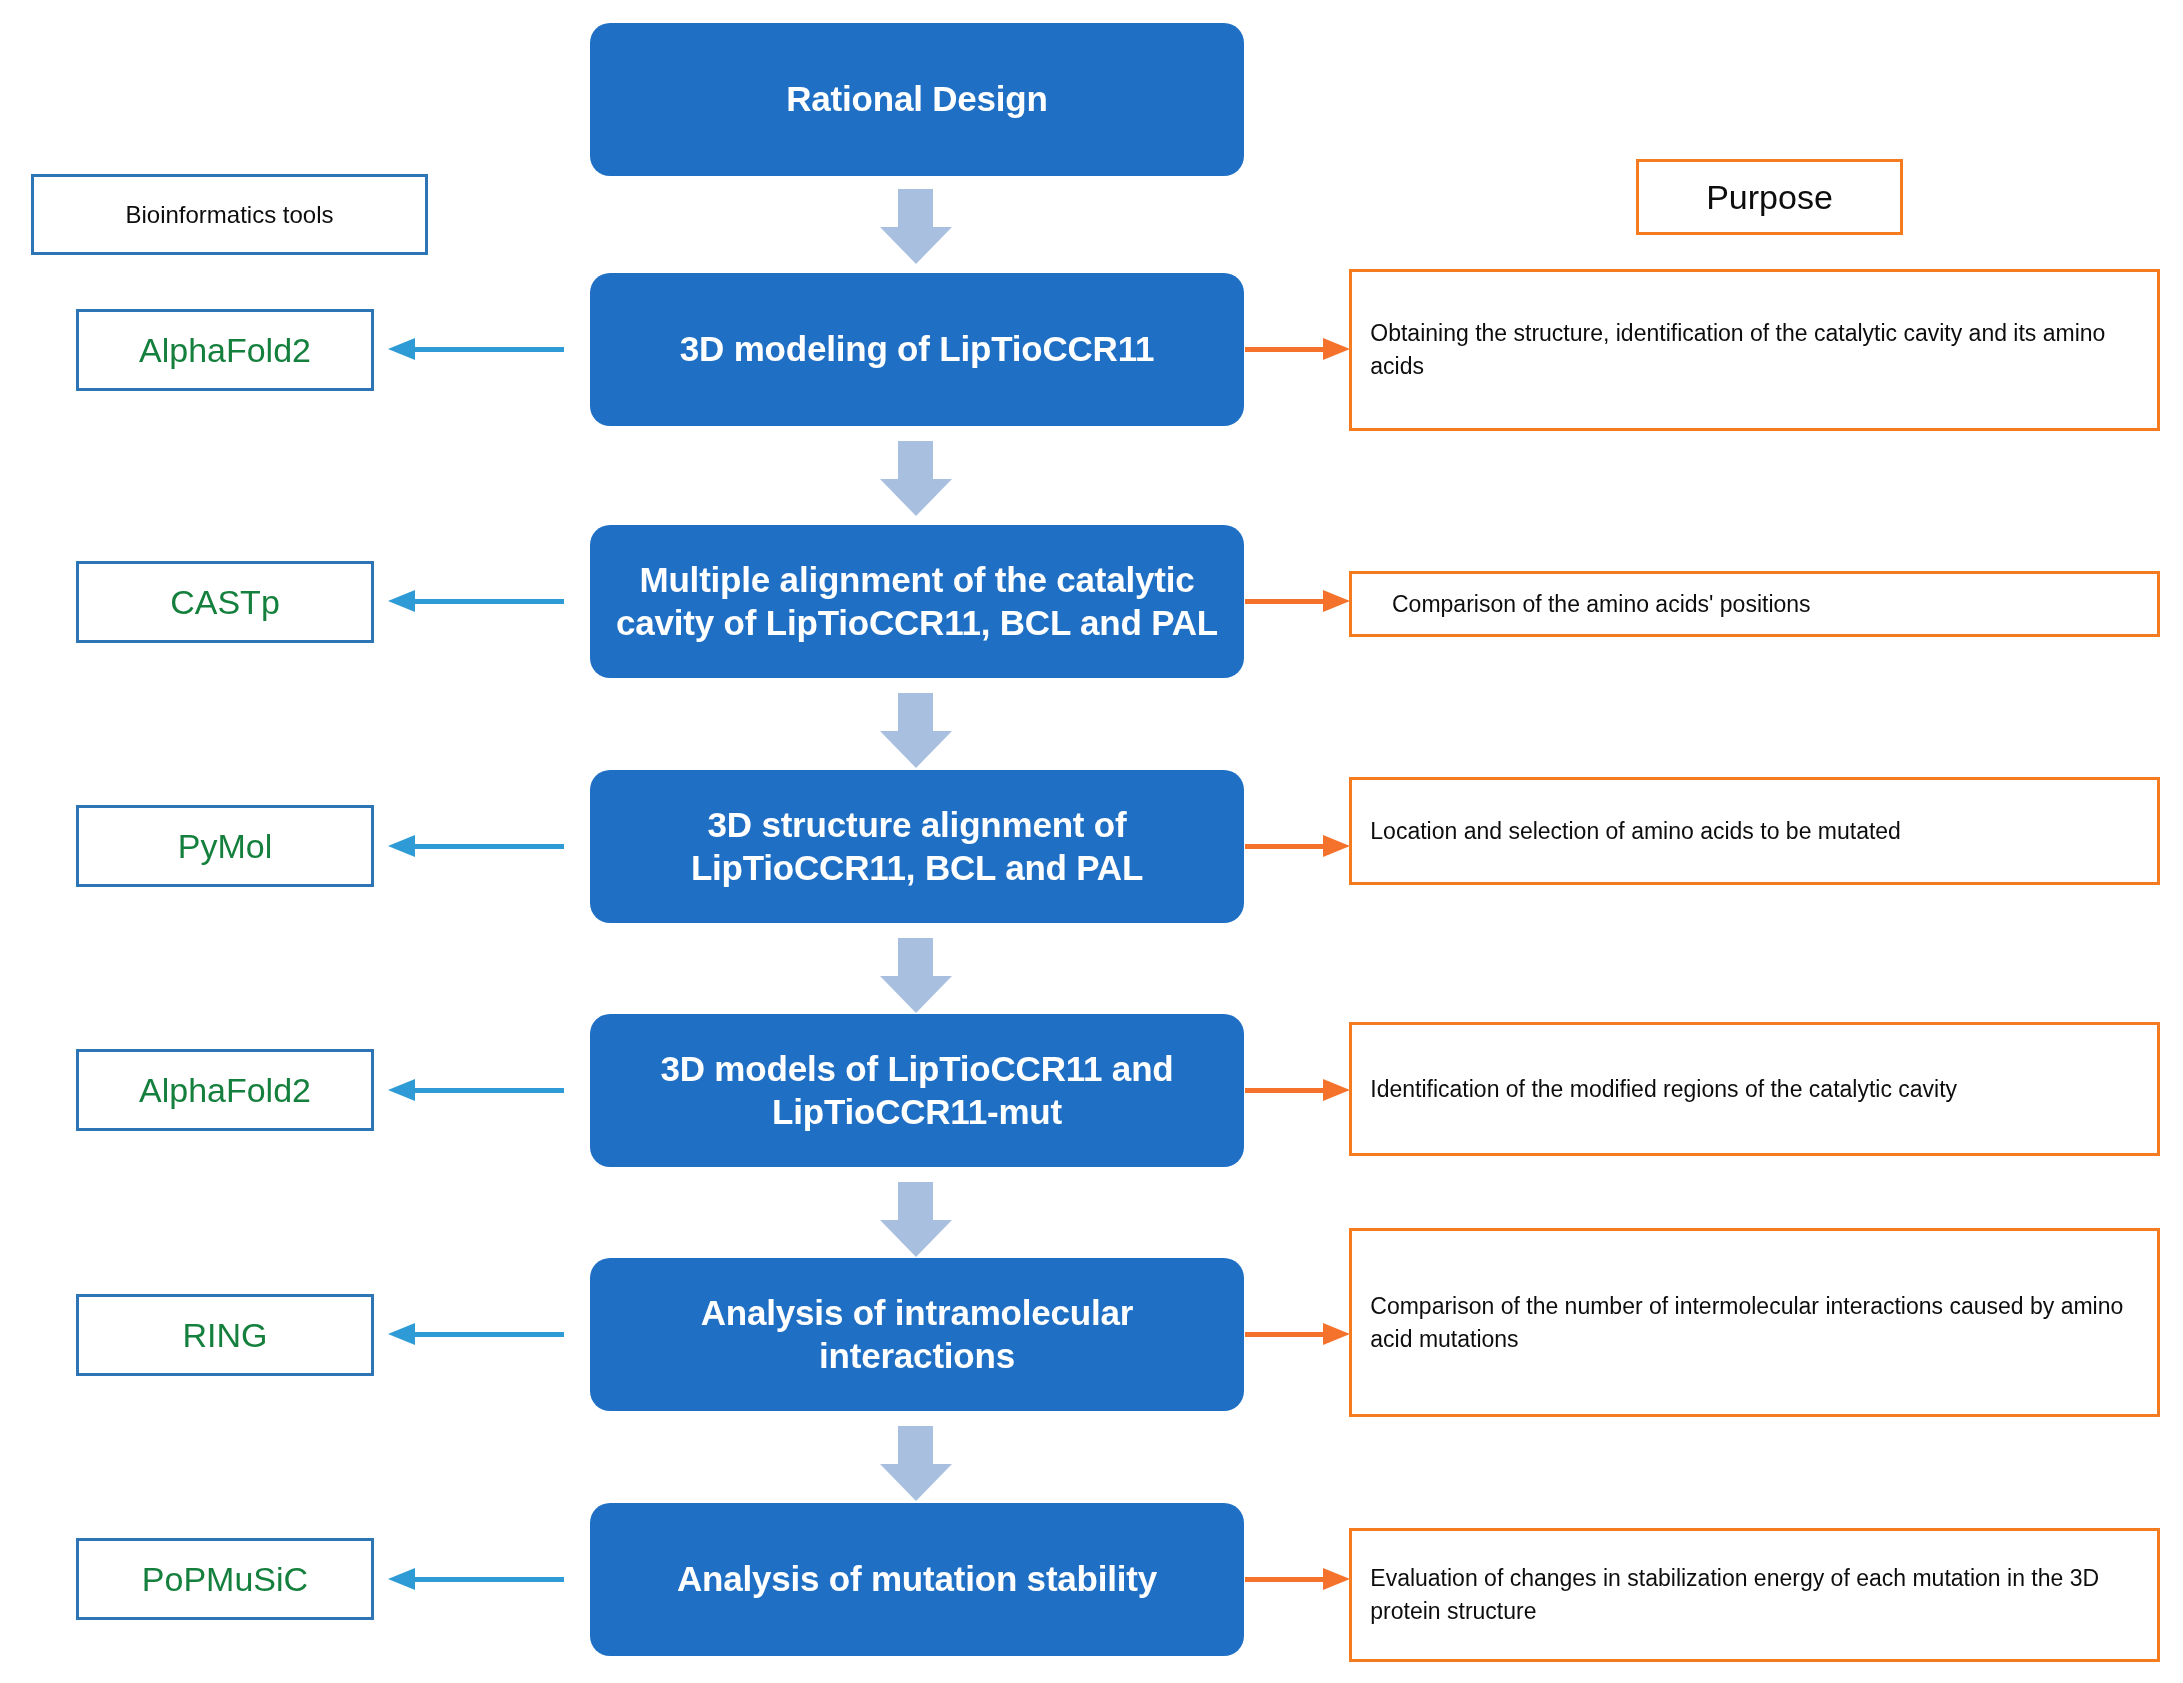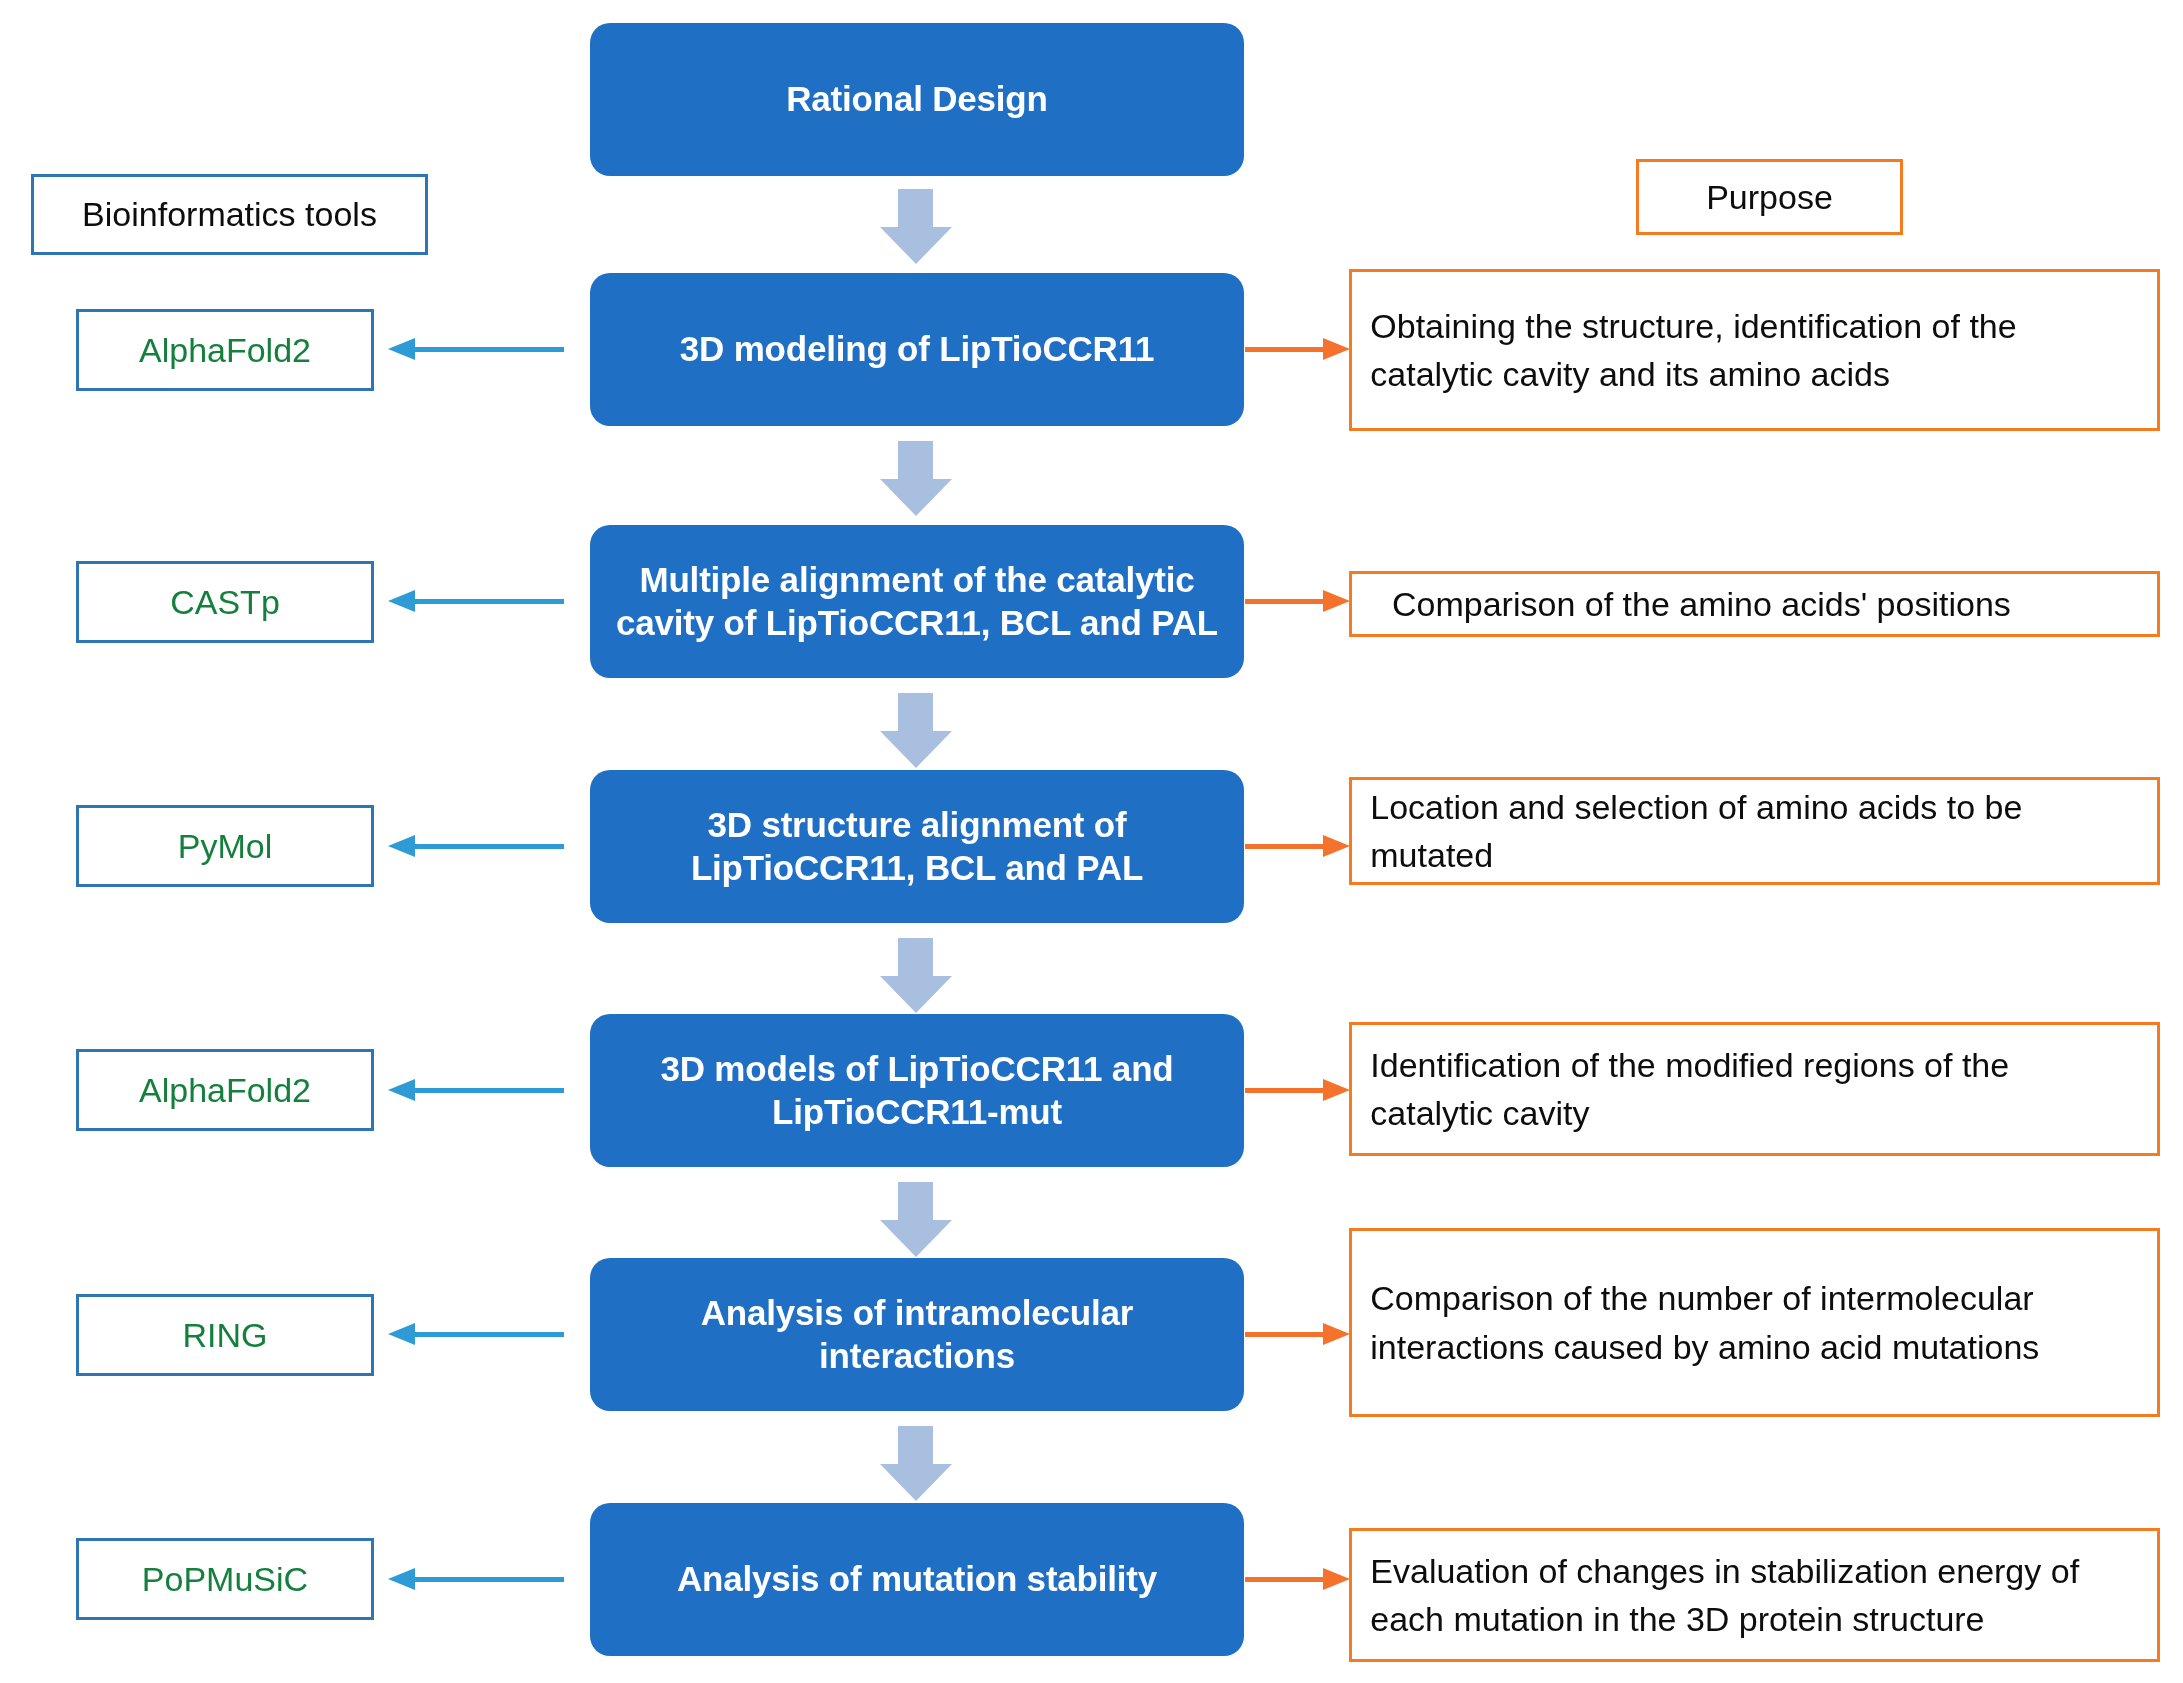--- a/index.html
+++ b/index.html
@@ -52,21 +52,21 @@
   
   .tools-header {
     position: absolute;
     left: 31px;
     top: 174px;
     width: 397px;
     height: 81px;
     border: 3.8px solid #2E75B6;
     background: #ffffff;
     color: #0d0d0d;
-    font-size: 34px;
+    font-size: 24px;
     display: flex;
     align-items: center;
     justify-content: center;
     text-align: center;
   }
 
   
   .purpose-header {
     position: absolute;
     left: 1636px;
@@ -84,21 +84,21 @@
   }
 
   
   .purpose-box {
     position: absolute;
     left: 1349px;
     width: 811px;
     border: 3.8px solid #F47B20;
     background: #ffffff;
     color: #0d0d0d;
-    font-size: 34px;
+    font-size: 23px;
     line-height: 1.42;
     display: flex;
     align-items: center;
     padding: 10.7px 17px 10.7px 18.3px;
     text-align: left;
   }
 
   
   .down-arrow {
     position: absolute;

